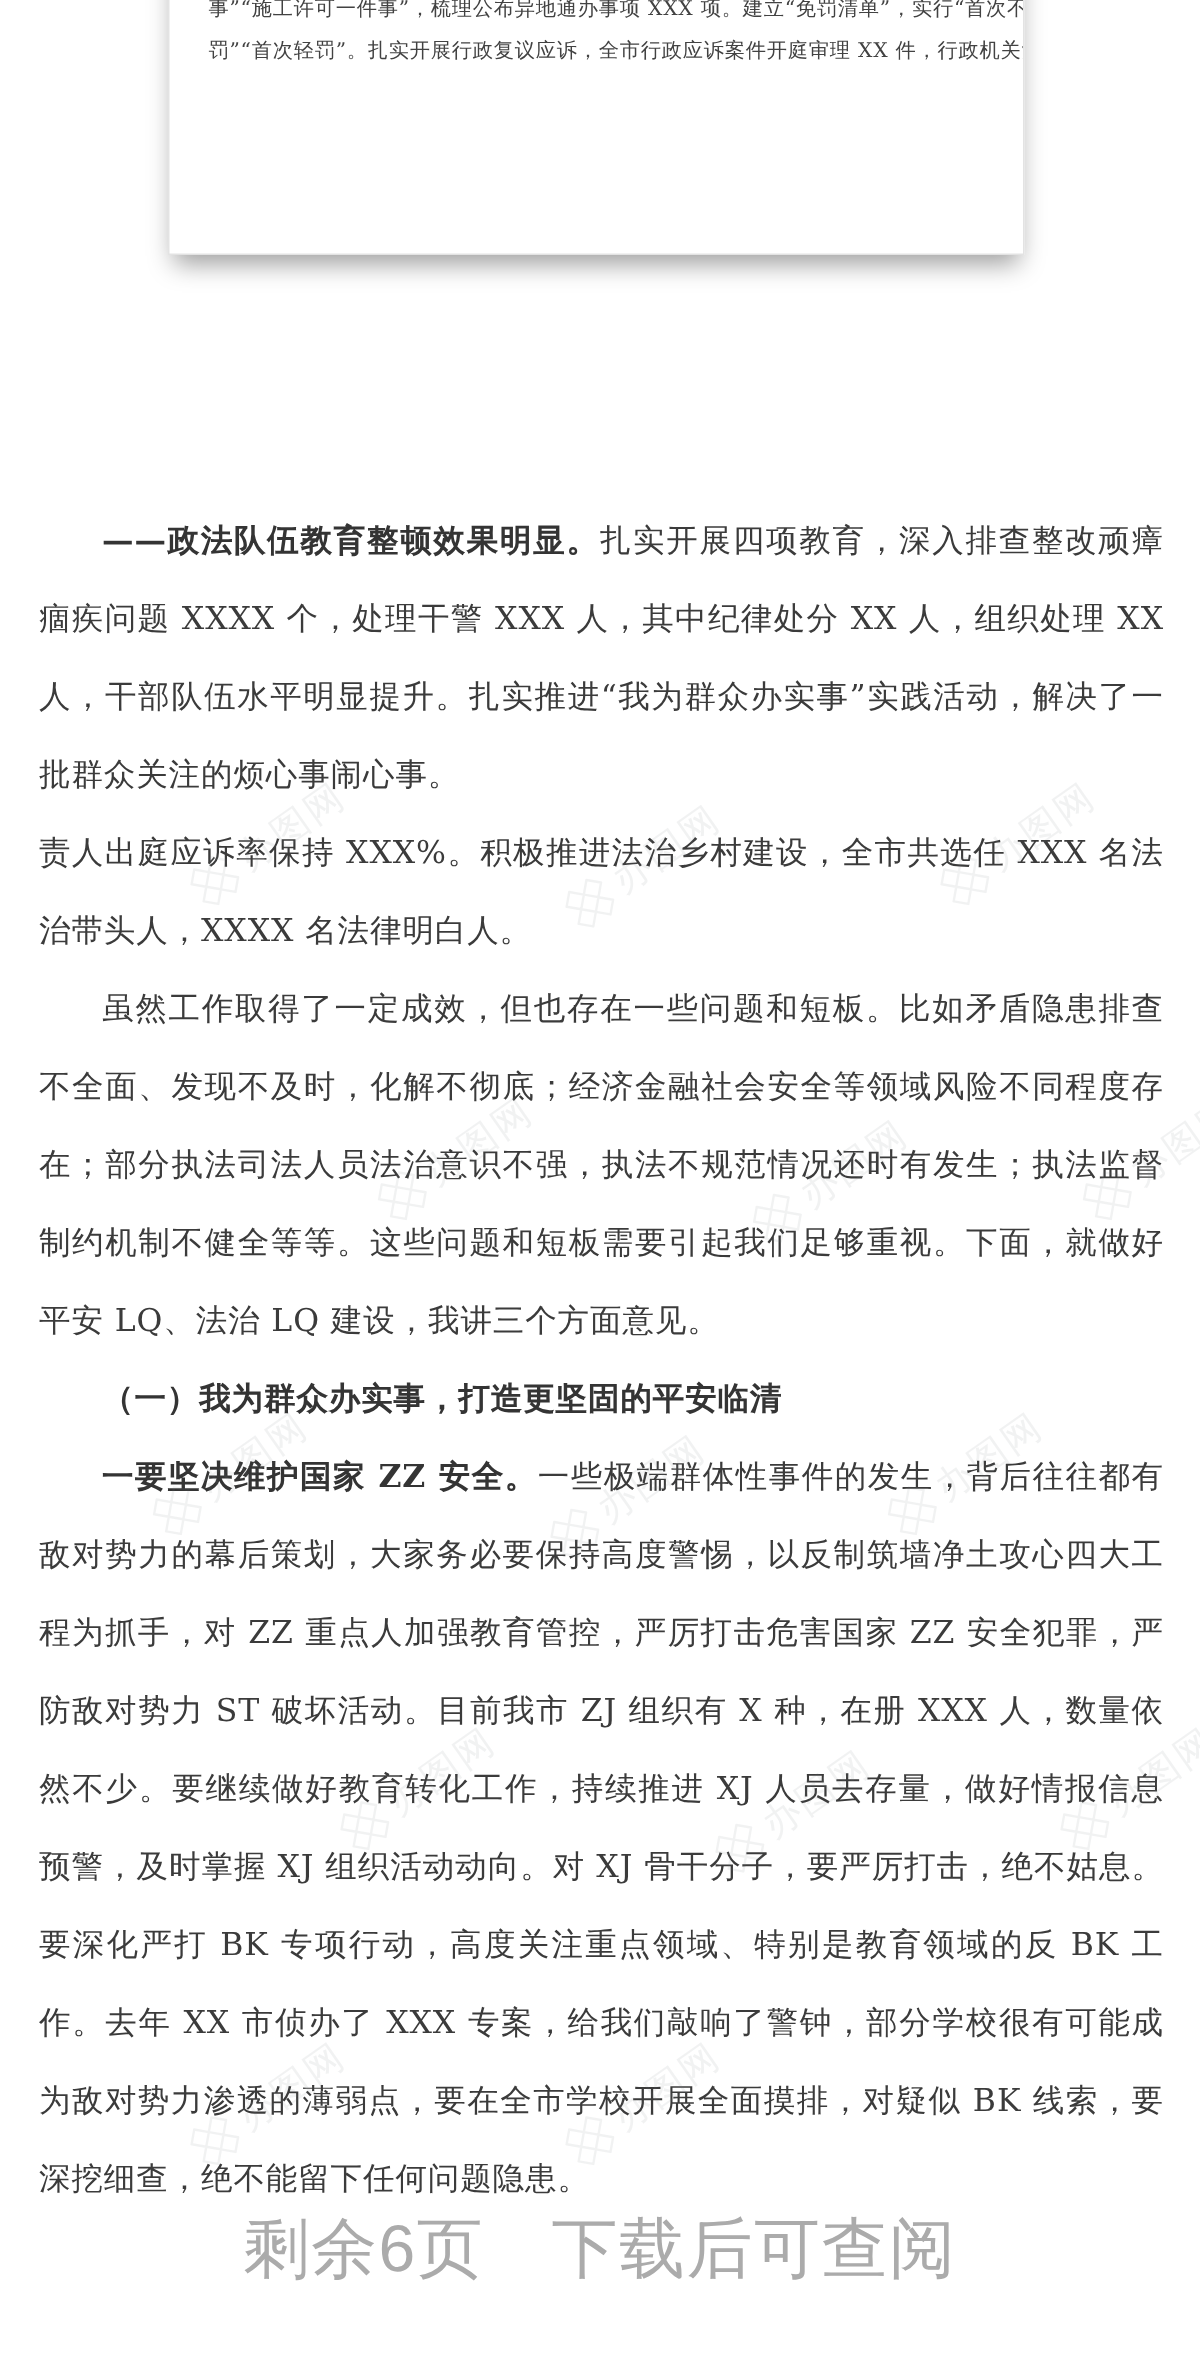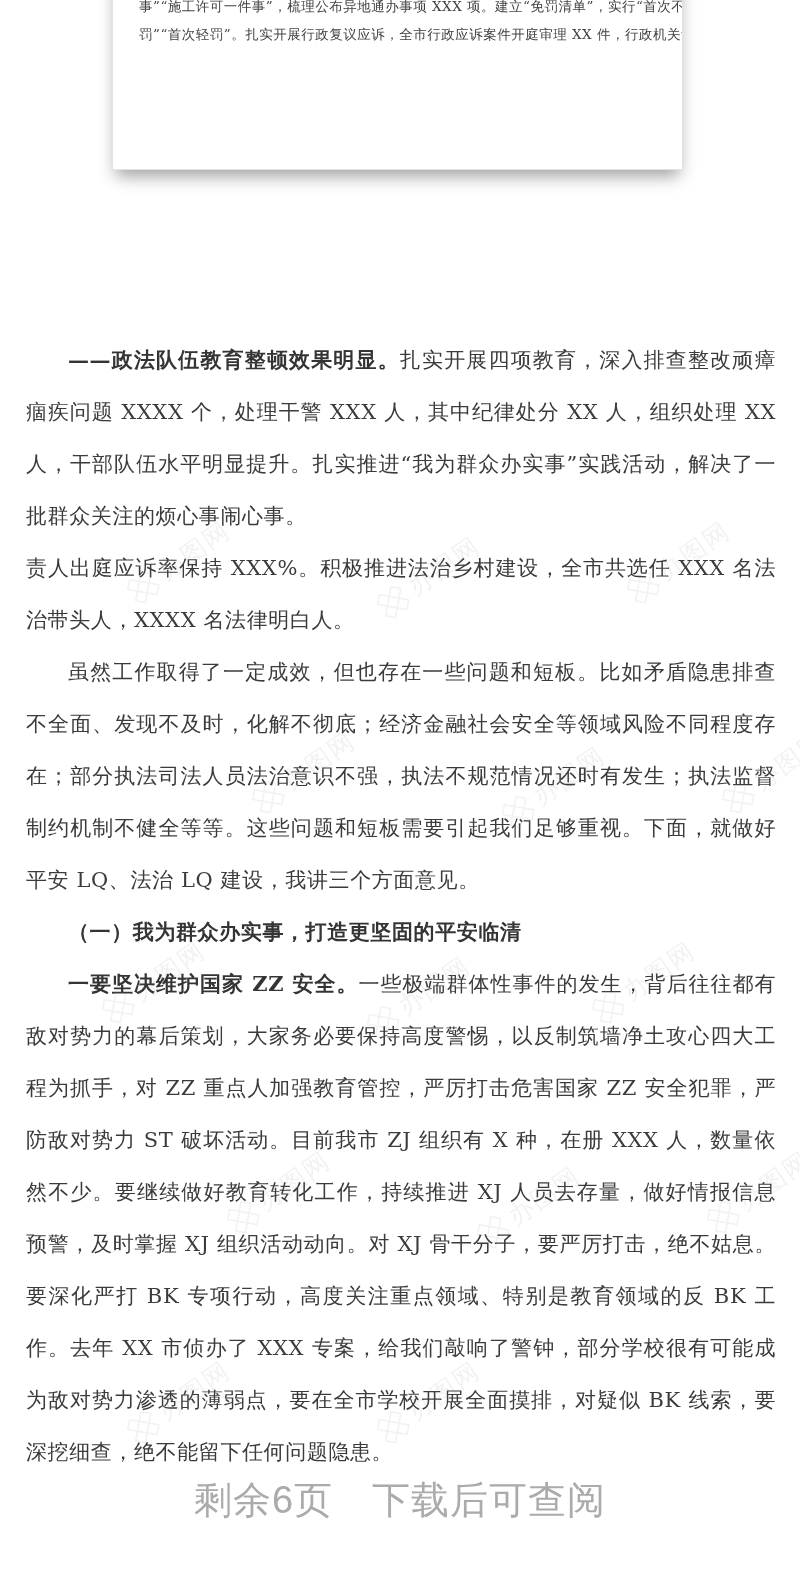--- a/index.html
+++ b/index.html
@@ -87,21 +87,21 @@
 
   
   .footer-banner {
     position: absolute;
     left: 0;
     right: 0;
     top: 1479px;
     z-index: 4;
     text-align: center;
     font-family: "Liberation Sans", "DejaVu Sans", sans-serif;
-    font-size: 38px;
+    font-size: 44px;
     line-height: 42px;
     color: #ababab;
     letter-spacing: 1px;
   }
 </style>
 </head>
 <body>
 
 <div class="prev-page-card">
   <div class="prev-card-text">

